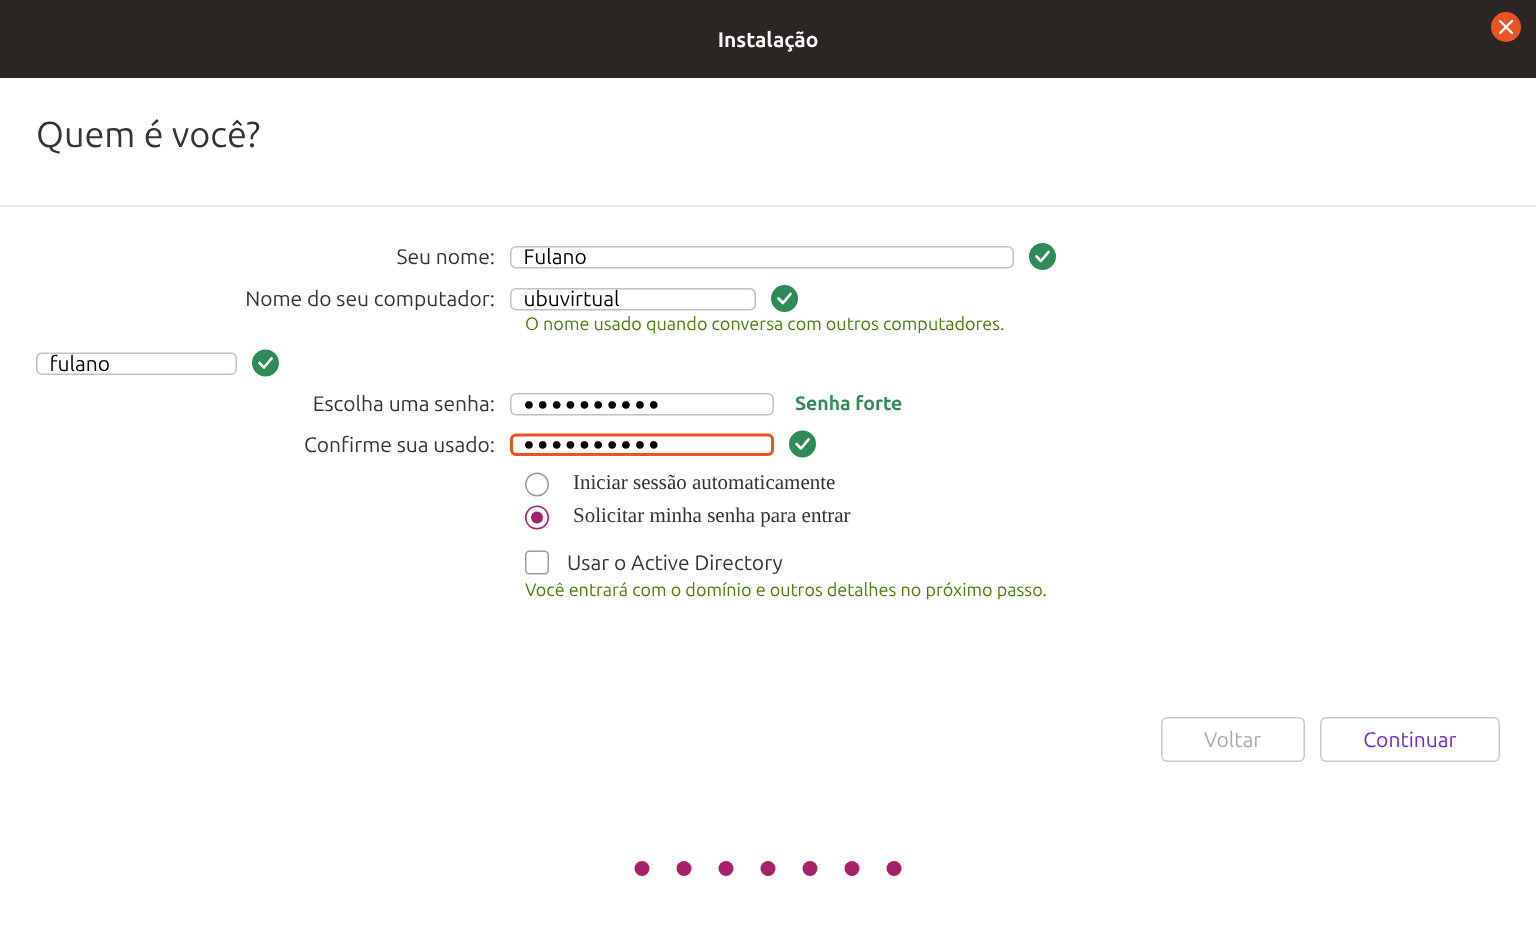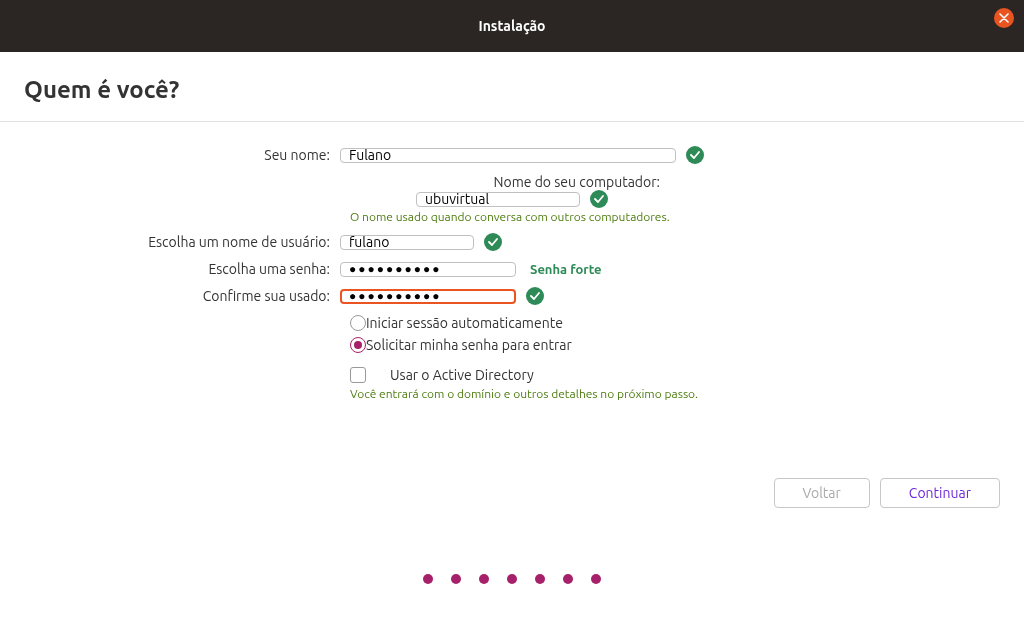--- a/index.html
+++ b/index.html
@@ -2,42 +2,42 @@
 <html><head>
   <meta charset="utf-8">
   <style>
     * { box-sizing: border-box; margin: 0; padding: 0; }
     body { font-family: Ubuntu, "Segoe UI", Arial, sans-serif; background: #fff; width: 1024px; height: 626px; overflow: hidden; }
     .titlebar { background: #2b2623; height: 52px; display: flex; align-items: center; justify-content: center; position: relative; }
     .titlebar-title { color: #fff; font-size: 14px; font-weight: bold; }
     .close-btn { position: absolute; right: 10px; top: 8px; width: 20px; height: 20px; border-radius: 50%; background: #e95420; display: flex; align-items: center; justify-content: center; cursor: pointer; }
     .close-btn svg { width: 10px; height: 10px; }
     .content { padding: 24px 24px 0 24px; }
-    .page-title { font-size: 24px; font-weight: 700; color: #333; margin-bottom: 18px; }
+    .page-title { font-size: 24px; font-weight: 400; color: #333; margin-bottom: 34px; }
     .divider { border: none; border-top: 1px solid #e0e0e0; margin: 0 -24px 24px; }
     .form-row { display: flex; align-items: center; margin-bottom: 10px; }
-    .form-row.with-hint { margin-bottom: 2px; flex-direction: column; }
+    .form-row.with-hint { margin-bottom: 2px; }
     .form-label { width: 316px; text-align: right; padding-right: 10px; font-size: 14px; color: #333; }
     .form-field { display: flex; align-items: center; gap: 10px; }
     .text-input { height: 15px; border: 1px solid #c0c0c0; border-radius: 4px; padding: 4px 8px; font-size: 14px; font-family: inherit; outline: none; background: #fff; }
     .text-input.focused { border: 2px solid #e95420; padding: 3px 7px; }
     .input-lg { width: 336px; }
     .input-md { width: 164px; }
     .input-sm { width: 176px; }
     .check-icon { width: 18px; height: 18px; border-radius: 50%; background: #2e8b57; display: flex; align-items: center; justify-content: center; flex-shrink: 0; }
     .check-icon svg { width: 10px; height: 10px; }
     .strength-text { color: #2e8b57; font-size: 13px; font-weight: bold; margin-left: 4px; }
     .hint-text { font-size: 12px; color: #4d7c0f; margin-left: 326px; margin-bottom: 10px; }
     .radio-group { margin-left: 326px; margin-top: 6px; }
-    .radio-row { display: flex; align-items: center; gap: 0; margin-bottom: 6px; cursor: pointer; }
+    .radio-row { display: flex; align-items: center; gap: 16px; margin-bottom: 6px; cursor: pointer; font-family: Liberation Serif, serif; }
     .radio-outer { width: 16px; height: 16px; border: 1px solid #999; border-radius: 50%; display: flex; align-items: center; justify-content: center; background: #fff; }
     .radio-outer.selected { border-color: #a6206a; }
     .radio-inner { width: 8px; height: 8px; border-radius: 50%; background: #a6206a; }
     .radio-label { font-size: 14px; color: #333; }
-    .checkbox-row { display: flex; align-items: center; gap: 24px; margin-left: 326px; margin-top: 14px; margin-bottom: 4px; cursor: pointer; }
+    .checkbox-row { display: flex; align-items: center; gap: 12px; margin-left: 326px; margin-top: 14px; margin-bottom: 4px; cursor: pointer; }
     .checkbox-box { width: 16px; height: 16px; border: 1px solid #999; border-radius: 3px; background: #fff; }
     .checkbox-label { font-size: 14px; color: #333; }
     .buttons { position: absolute; right: 24px; top: 478px; display: flex; gap: 10px; }
     .btn { height: 30px; padding: 0 28px; border: 1px solid #c7c7c7; border-radius: 4px; background: #fff; font-size: 14px; font-family: inherit; cursor: pointer; color: #6d28d9; }
     .btn.disabled { color: #aaa; cursor: default; }
     .dots { position: absolute; bottom: 42px; left: 50%; transform: translateX(-50%); display: flex; gap: 18px; }
     .dot { width: 10px; height: 10px; border-radius: 50%; background: #a6206a; }
   </style>
 </head>
 <body>
@@ -74,21 +74,20 @@
       <span class="check-icon">
           <svg viewBox="0 0 10 10">
             <path d="M1 5 L4 8 L9 2" stroke="#fff" stroke-width="1.8" fill="none" stroke-linecap="round" stroke-linejoin="round"></path>
           </svg>
         </span>
     </div>
   </div>
   <div class="hint-text">O nome usado quando conversa com outros computadores.</div>
 
   <div class="form-row">
-    <label class="form-label">Escolha um nome de usuário:</label>
     <div class="form-field">
       <input class="text-input" style="width: 134px;" value="fulano">
       <span class="check-icon">
           <svg viewBox="0 0 10 10">
             <path d="M1 5 L4 8 L9 2" stroke="#fff" stroke-width="1.8" fill="none" stroke-linecap="round" stroke-linejoin="round"></path>
           </svg>
         </span>
     </div>
   </div>
 

